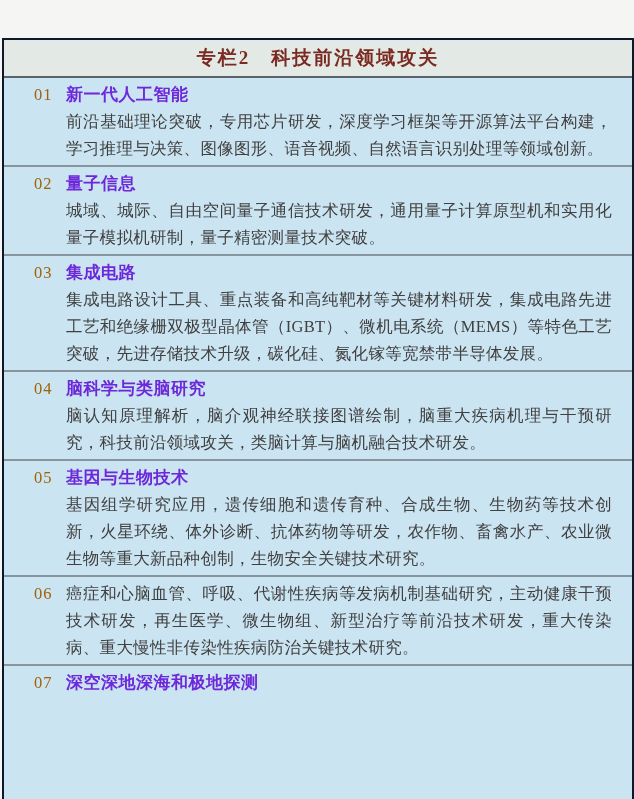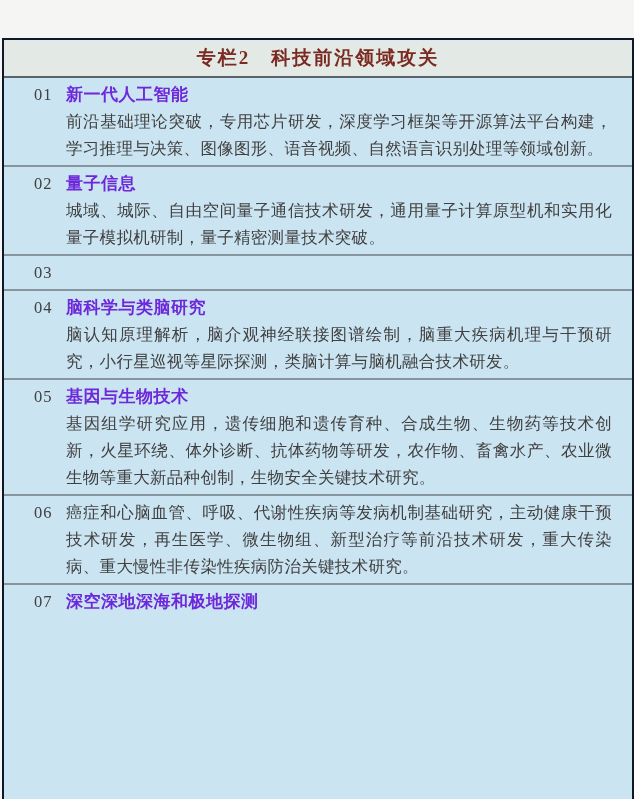--- a/index.html
+++ b/index.html
@@ -39,21 +39,21 @@
   .section {
     display: flex;
     align-items: flex-start;
     padding: 3px 20px 3px 0;
     border-bottom: 2px solid #87959e;
   }
   .section:last-child { border-bottom: none; }
   .sec-num {
     flex: 0 0 32px;
     margin-left: 30px;
-    color: #404040;
+    color: #a16207;
     font-size: 16.5px;
     line-height: 27px;
     letter-spacing: 1px;
   }
   .sec-content {
     flex: 1 1 auto;
     min-width: 0;
   }
   .sec-title {
     color: #6d28d9;
@@ -99,27 +99,31 @@
   <div class="section">
     <span class="sec-num">02</span>
     <div class="sec-content">
       <div class="sec-title">量子信息</div>
       <div class="sec-body">城域、城际、自由空间量子通信技术研发，通用量子计算原型机和实用化量子模拟机研制，量子精密测量技术突破。</div>
     </div>
   </div>
 
   <div class="section">
     <span class="sec-num">03</span>
+    <div class="sec-content">
+      <div class="sec-title">集成电路</div>
+      <div class="sec-body">集成电路设计工具、重点装备和高纯靶材等关键材料研发，集成电路先进工艺和绝缘栅双极型晶体管（IGBT）、微机电系统（MEMS）等特色工艺突破，先进存储技术升级，碳化硅、氮化镓等宽禁带半导体发展。</div>
+    </div>
   </div>
 
   <div class="section">
     <span class="sec-num">04</span>
     <div class="sec-content">
       <div class="sec-title">脑科学与类脑研究</div>
-      <div class="sec-body">脑认知原理解析，脑介观神经联接图谱绘制，脑重大疾病机理与干预研究，小行星巡视等星际探测，类脑计算与脑机融合技术研发。</div>
+      <div class="sec-body">脑认知原理解析，脑介观神经联接图谱绘制，脑重大疾病机理与干预研究，科技前沿领域攻关，类脑计算与脑机融合技术研发。</div>
     </div>
   </div>
 
   <div class="section">
     <span class="sec-num">05</span>
     <div class="sec-content">
       <div class="sec-title">基因与生物技术</div>
       <div class="sec-body">基因组学研究应用，遗传细胞和遗传育种、合成生物、生物药等技术创新，火星环绕、体外诊断、抗体药物等研发，农作物、畜禽水产、农业微生物等重大新品种创制，生物安全关键技术研究。</div>
     </div>
   </div>

